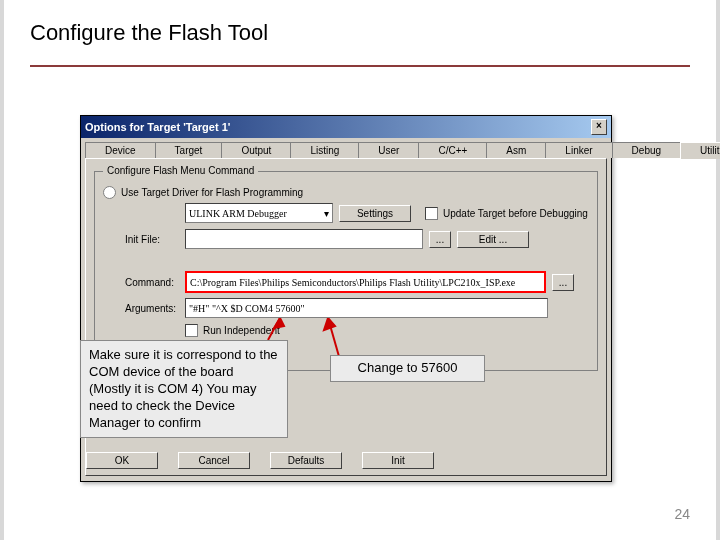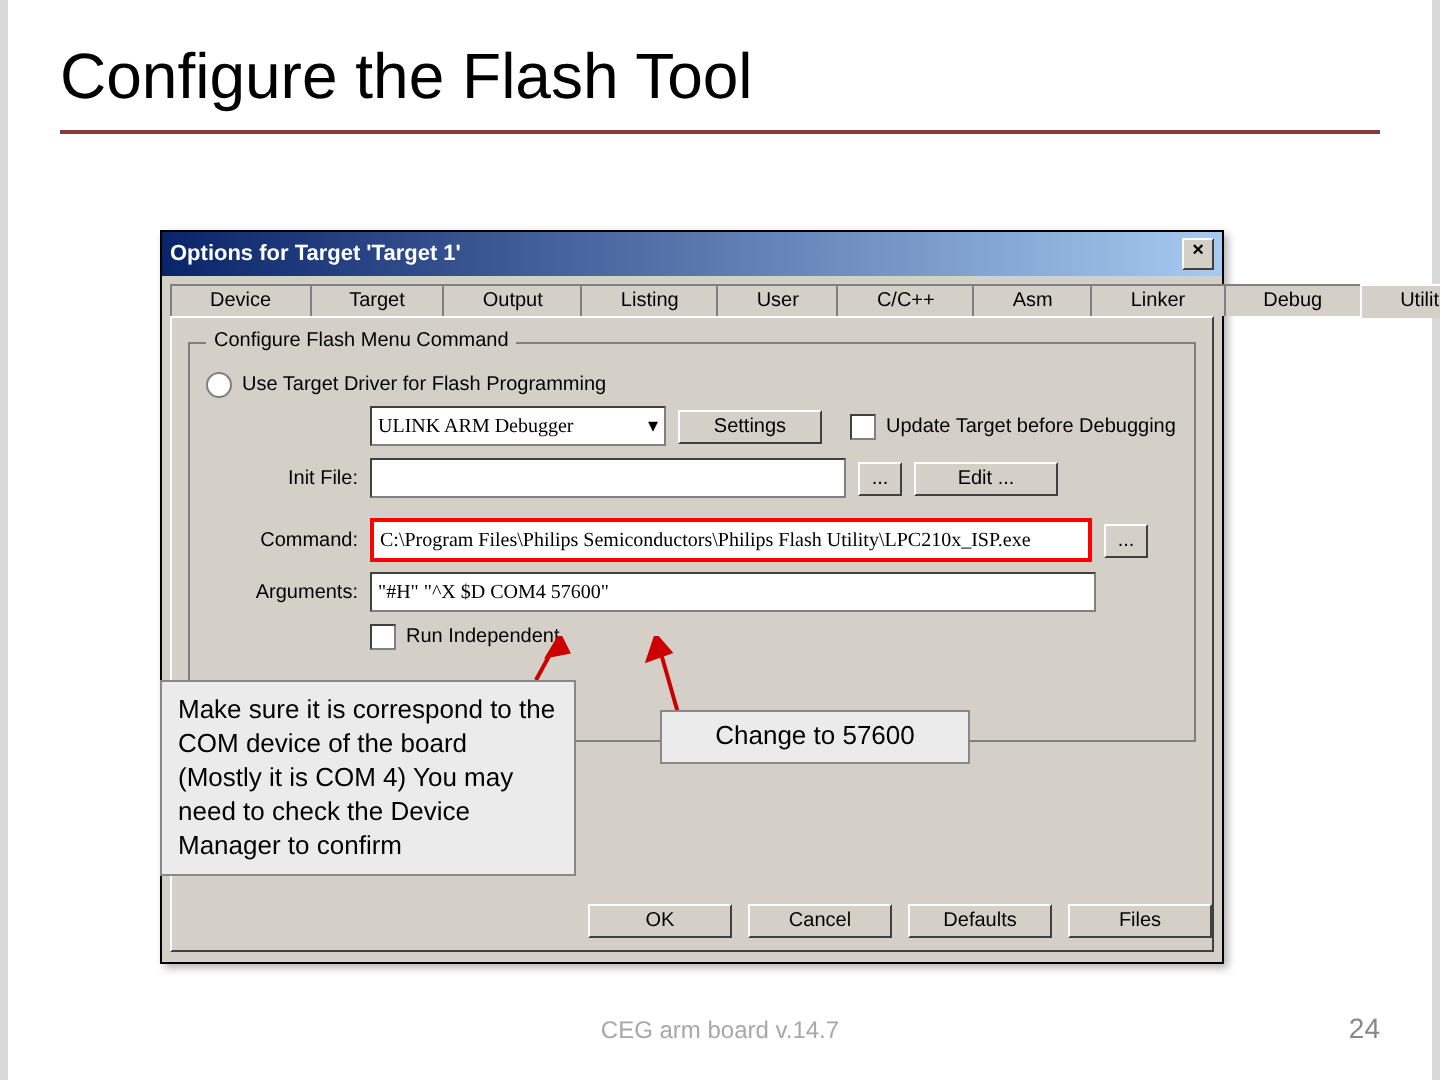--- a/index.html
+++ b/index.html
@@ -1,17 +1,17 @@
 <!DOCTYPE html>
 <html><head>
 <meta charset="utf-8">
 <style>
   html,body{margin:0;padding:0;width:720px;height:540px;background:#fff;font-family:Arial,sans-serif;overflow:hidden}
   .slide{position:relative;width:720px;height:540px}
-  .title{position:absolute;left:30px;top:20px;font-size:32px;color:#000}
+  .title{position:absolute;left:30px;top:20px;font-size:22px;color:#000}
   .title-underline{position:absolute;left:30px;top:65px;width:660px;height:2px;background:#8b3a3a}
   .dialog{position:absolute;left:80px;top:115px;width:530px;height:365px;background:#d4d0c8;border:1px solid #000;font-family:Tahoma,sans-serif;font-size:11px;box-shadow:2px 2px 4px rgba(0,0,0,0.3)}
   .titlebar{height:18px;background:linear-gradient(to right,#0a246a,#a6caf0);color:#fff;font-weight:bold;padding:2px 4px;display:flex;justify-content:space-between;align-items:center;font-size:11px}
   .closebtn{width:14px;height:14px;background:#d4d0c8;border:1px solid #fff;border-right-color:#404040;border-bottom-color:#404040;color:#000;font-size:10px;text-align:center;line-height:12px;font-family:Arial}
   .tabbar{display:flex;padding:4px 4px 0 4px;font-size:10px}
   .tab{padding:2px 19px;background:#d4d0c8;border:1px solid #808080;border-bottom:none;margin-right:-1px;position:relative}
   .tab.active{background:#d4d0c8;border-top:1px solid #fff;border-left:1px solid #fff;border-right:1px solid #404040;z-index:2;padding-bottom:3px;margin-bottom:-1px}
   .tabpanel{margin:0 4px 4px 4px;height:300px;background:#d4d0c8;border:1px solid #fff;border-right-color:#404040;border-bottom-color:#404040;padding:8px;position:relative}
   .groupbox{border:1px solid #808080;border-top-color:#808080;position:relative;padding:10px 8px 8px 8px;margin-top:4px;height:180px}
   .groupbox-title{position:absolute;top:-7px;left:8px;background:#d4d0c8;padding:0 4px;font-size:10px}
@@ -20,22 +20,22 @@
   .radio-dot.sel::after{content:"";width:5px;height:5px;background:#000;border-radius:50%}
   .subrow{margin-left:22px;display:flex;align-items:center;gap:6px;font-size:10px;margin-top:4px}
   .combo,.txt{background:#fff;border:1px solid #808080;border-top-color:#404040;border-left-color:#404040;height:16px;font-size:10px;padding:1px 3px;font-family:Tahoma;display:flex;align-items:center}
   .combo{width:140px;justify-content:space-between}
   .txt{width:355px}
   .txt.cmd{border:2px solid red;width:351px}
   .btn{background:#d4d0c8;border:1px solid #fff;border-right-color:#404040;border-bottom-color:#404040;font-size:10px;padding:2px 10px;min-width:50px;text-align:center}
   .btn.sq{min-width:14px;padding:2px 3px}
   .chk{display:flex;align-items:center;font-size:10px;margin-left:22px;margin-top:6px}
   .chkbox{width:11px;height:11px;background:#fff;border:1px solid #808080;border-top-color:#404040;border-left-color:#404040;margin-right:5px}
-  .lbl{font-size:10px;min-width:54px;text-align:right;display:inline-block}
-  .bottom-buttons{position:absolute;bottom:6px;left:0;right:0;display:flex;justify-content:flex-end;gap:8px}
+  .lbl{font-size:10px;min-width:54px;display:inline-block}
+  .bottom-buttons{position:absolute;bottom:6px;left:0;right:0;display:flex;justify-content:flex-start;gap:20px}
   .note{position:absolute;background:#ebebeb;border:1px solid #888;padding:6px 8px;font-size:13px;line-height:1.3;color:#000;z-index:10;font-family:Arial}
   .note1{left:220px;top:180px;width:270px}
   .note2{left:80px;top:340px;width:190px}
   .note3{left:330px;top:355px;width:145px;text-align:center;padding:4px}
   .arrow{position:absolute;z-index:9}
   .arrow-line{stroke:#c00;stroke-width:2;fill:#c00}
   .footer{position:absolute;left:0;bottom:18px;width:720px;text-align:center;font-size:12px;color:#a8a8a8}
   .pagenum{position:absolute;right:30px;bottom:18px;font-size:14px;color:#888}
   .edge-l{position:absolute;left:0;top:0;width:4px;height:540px;background:#d8d8d8}
   .edge-r{position:absolute;right:0;top:0;width:4px;height:540px;background:#d8d8d8}
@@ -86,50 +86,49 @@
             <span>Update Target before Debugging</span>
           </div>
         </div>
         <div class="subrow" style="margin-top:6px">
           <span class="lbl">Init File:</span>
           <div class="txt" style="width:230px"></div>
           <div class="btn sq">...</div>
           <div class="btn">Edit ...</div>
         </div>
 
-        <div class="subrow" style="margin-top:10px">
+        <div class="subrow" style="margin-top:22px">
           <span class="lbl">Command:</span>
           <div class="txt cmd">C:\Program Files\Philips Semiconductors\Philips Flash Utility\LPC210x_ISP.exe</div>
           <div class="btn sq">...</div>
         </div>
         <div class="subrow" style="margin-top:5px">
           <span class="lbl">Arguments:</span>
           <div class="txt">"#H" "^X $D COM4 57600"</div>
         </div>
         <div class="chk" style="margin-top:6px;margin-left:82px">
           <span class="chkbox"></span>
           <span>Run Independent</span>
         </div>
       </div>
       <div class="bottom-buttons">
         <div class="btn">OK</div>
         <div class="btn">Cancel</div>
         <div class="btn">Defaults</div>
-        <div class="btn">Files</div>
+        <div class="btn">Init</div>
       </div>
     </div>
   </div>
 
   <svg class="arrow" style="left:260px;top:318px" width="40" height="30">
       <line x1="20" y1="0" x2="8" y2="22" class="arrow-line"></line>
       <polygon points="20,0 14,10 24,8" class="arrow-line"></polygon>
     </svg>
   <svg class="arrow" style="left:320px;top:318px" width="40" height="50">
       <line x1="8" y1="0" x2="20" y2="42" class="arrow-line"></line>
       <polygon points="8,0 4,12 15,8" class="arrow-line"></polygon>
     </svg>
 
   <div class="note note2">Make sure it is correspond to the COM device of the board (Mostly it is COM 4) You may need to check the Device Manager to confirm</div>
   <div class="note note3">Change to 57600</div>
 
-  <div class="footer">CEG arm board v.14.7</div>
   <div class="pagenum">24</div>
 </div>
 
 </body></html>

